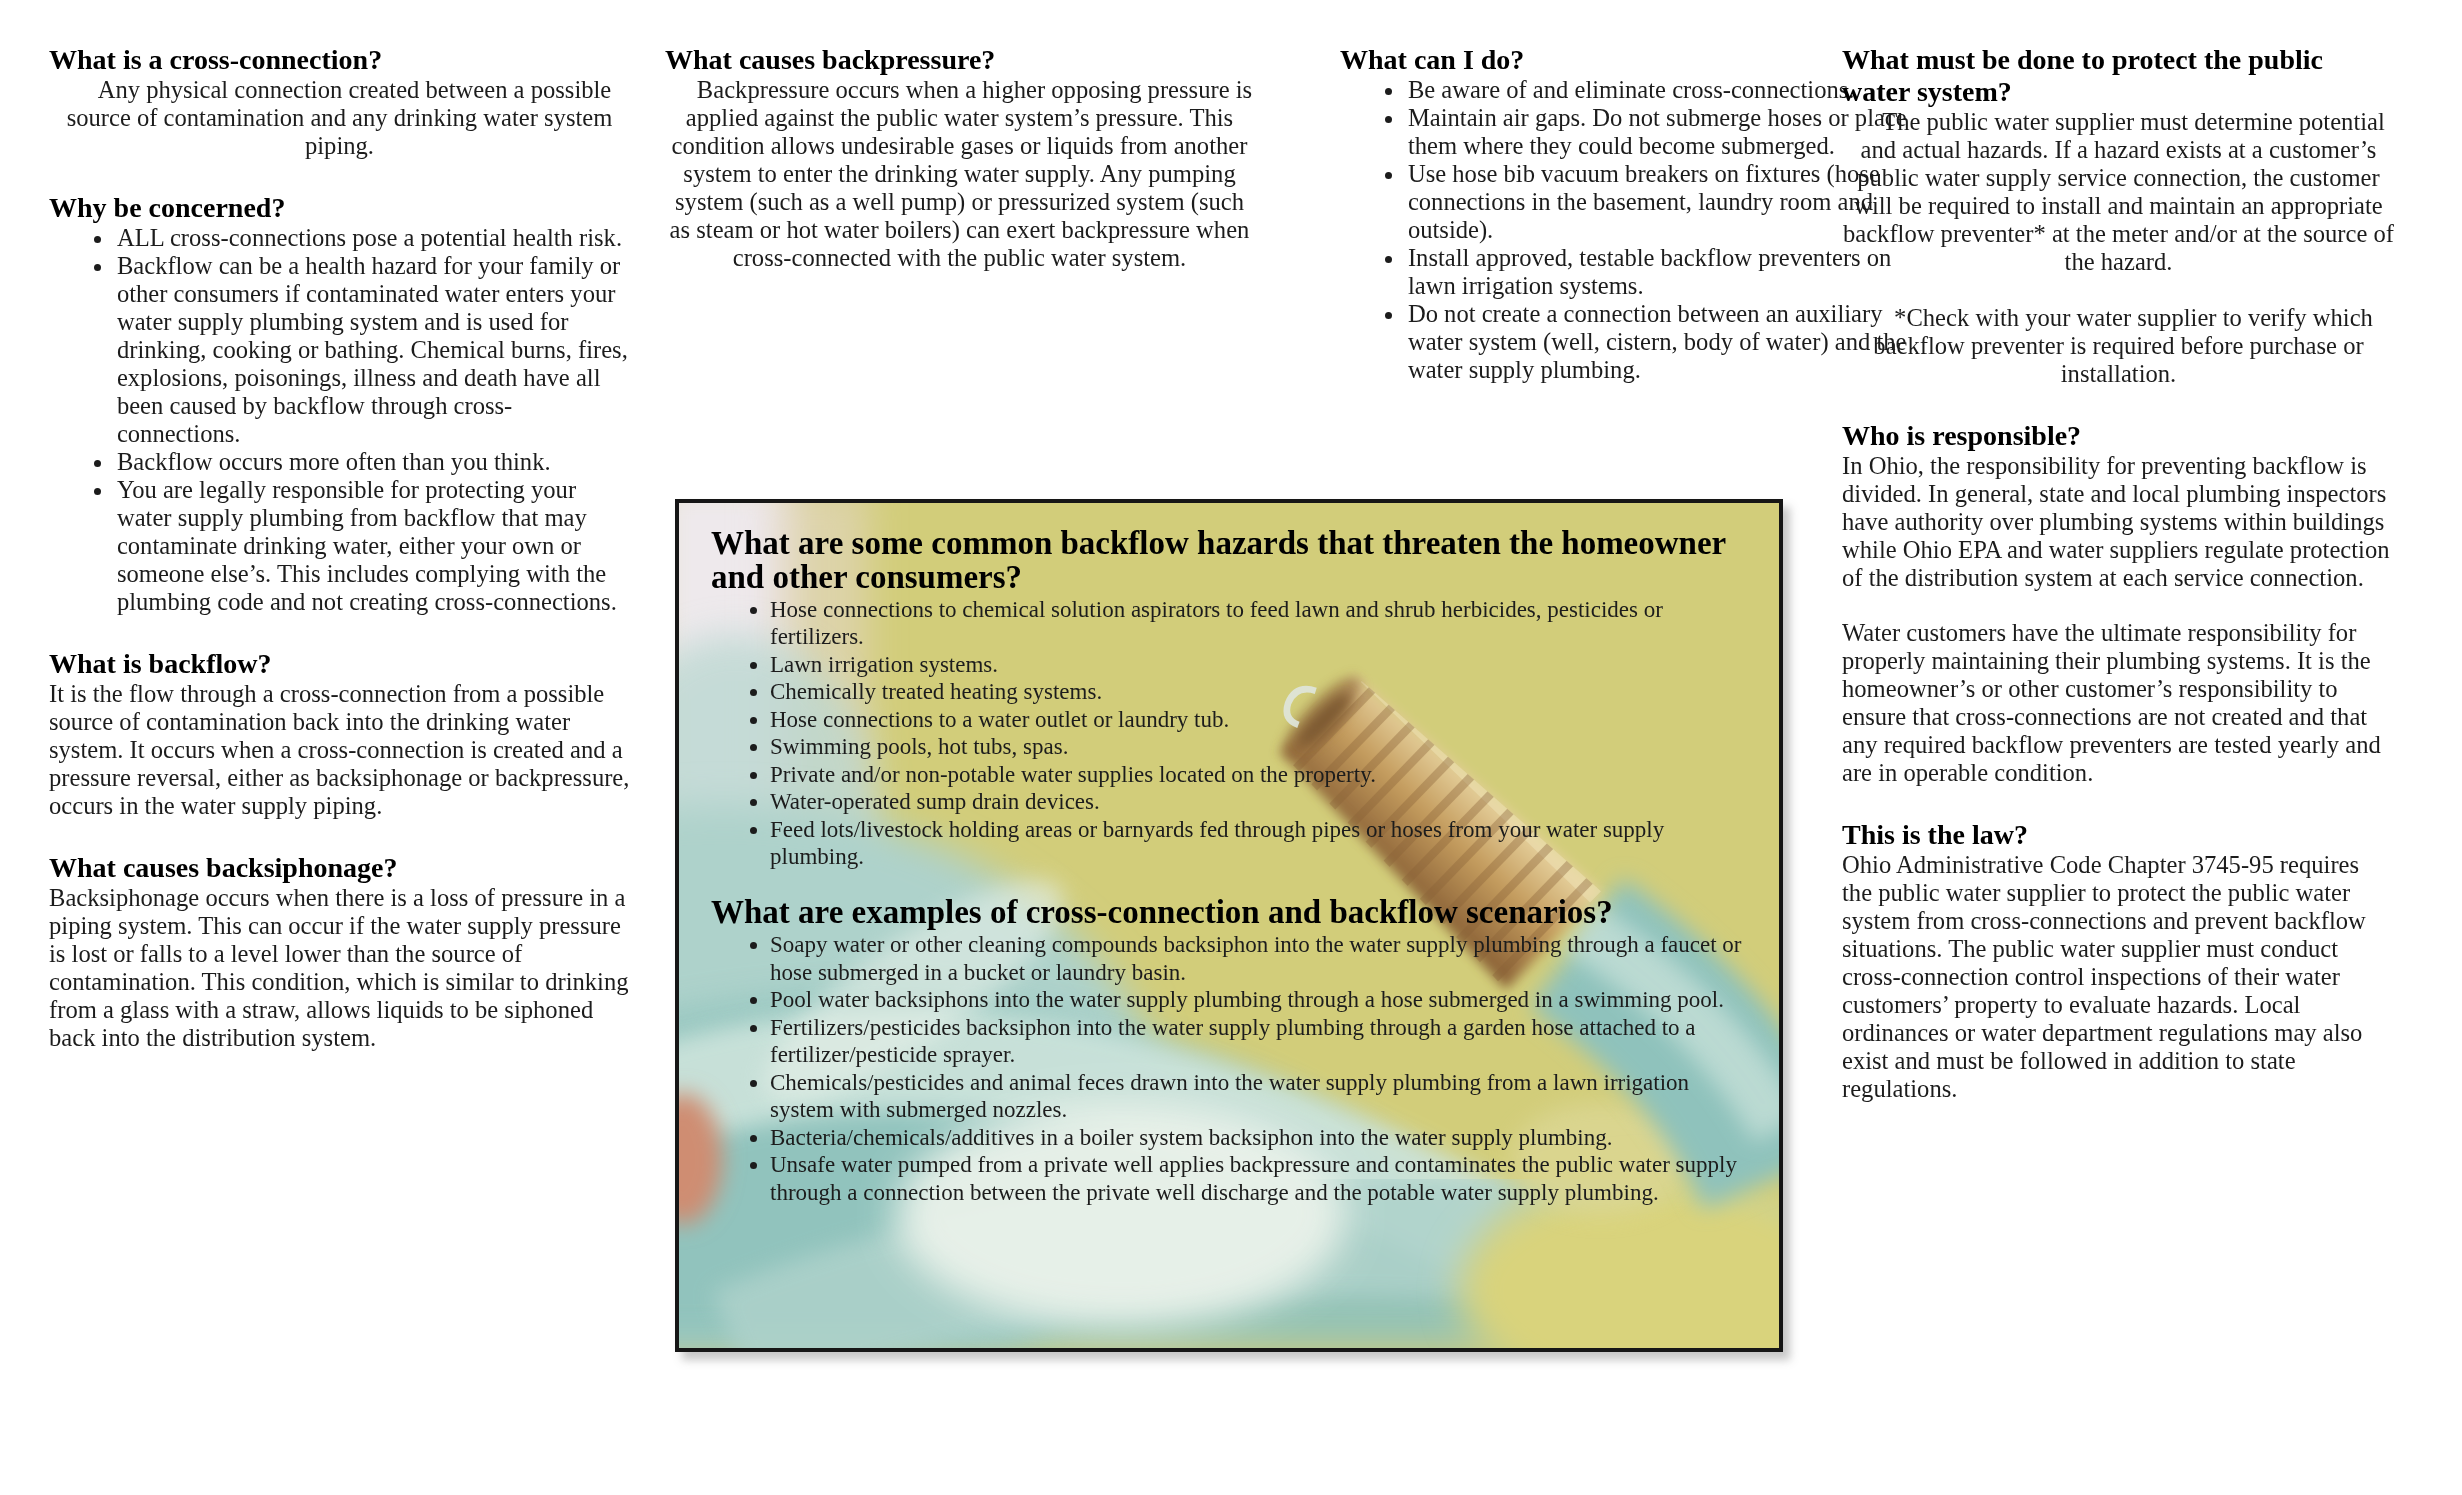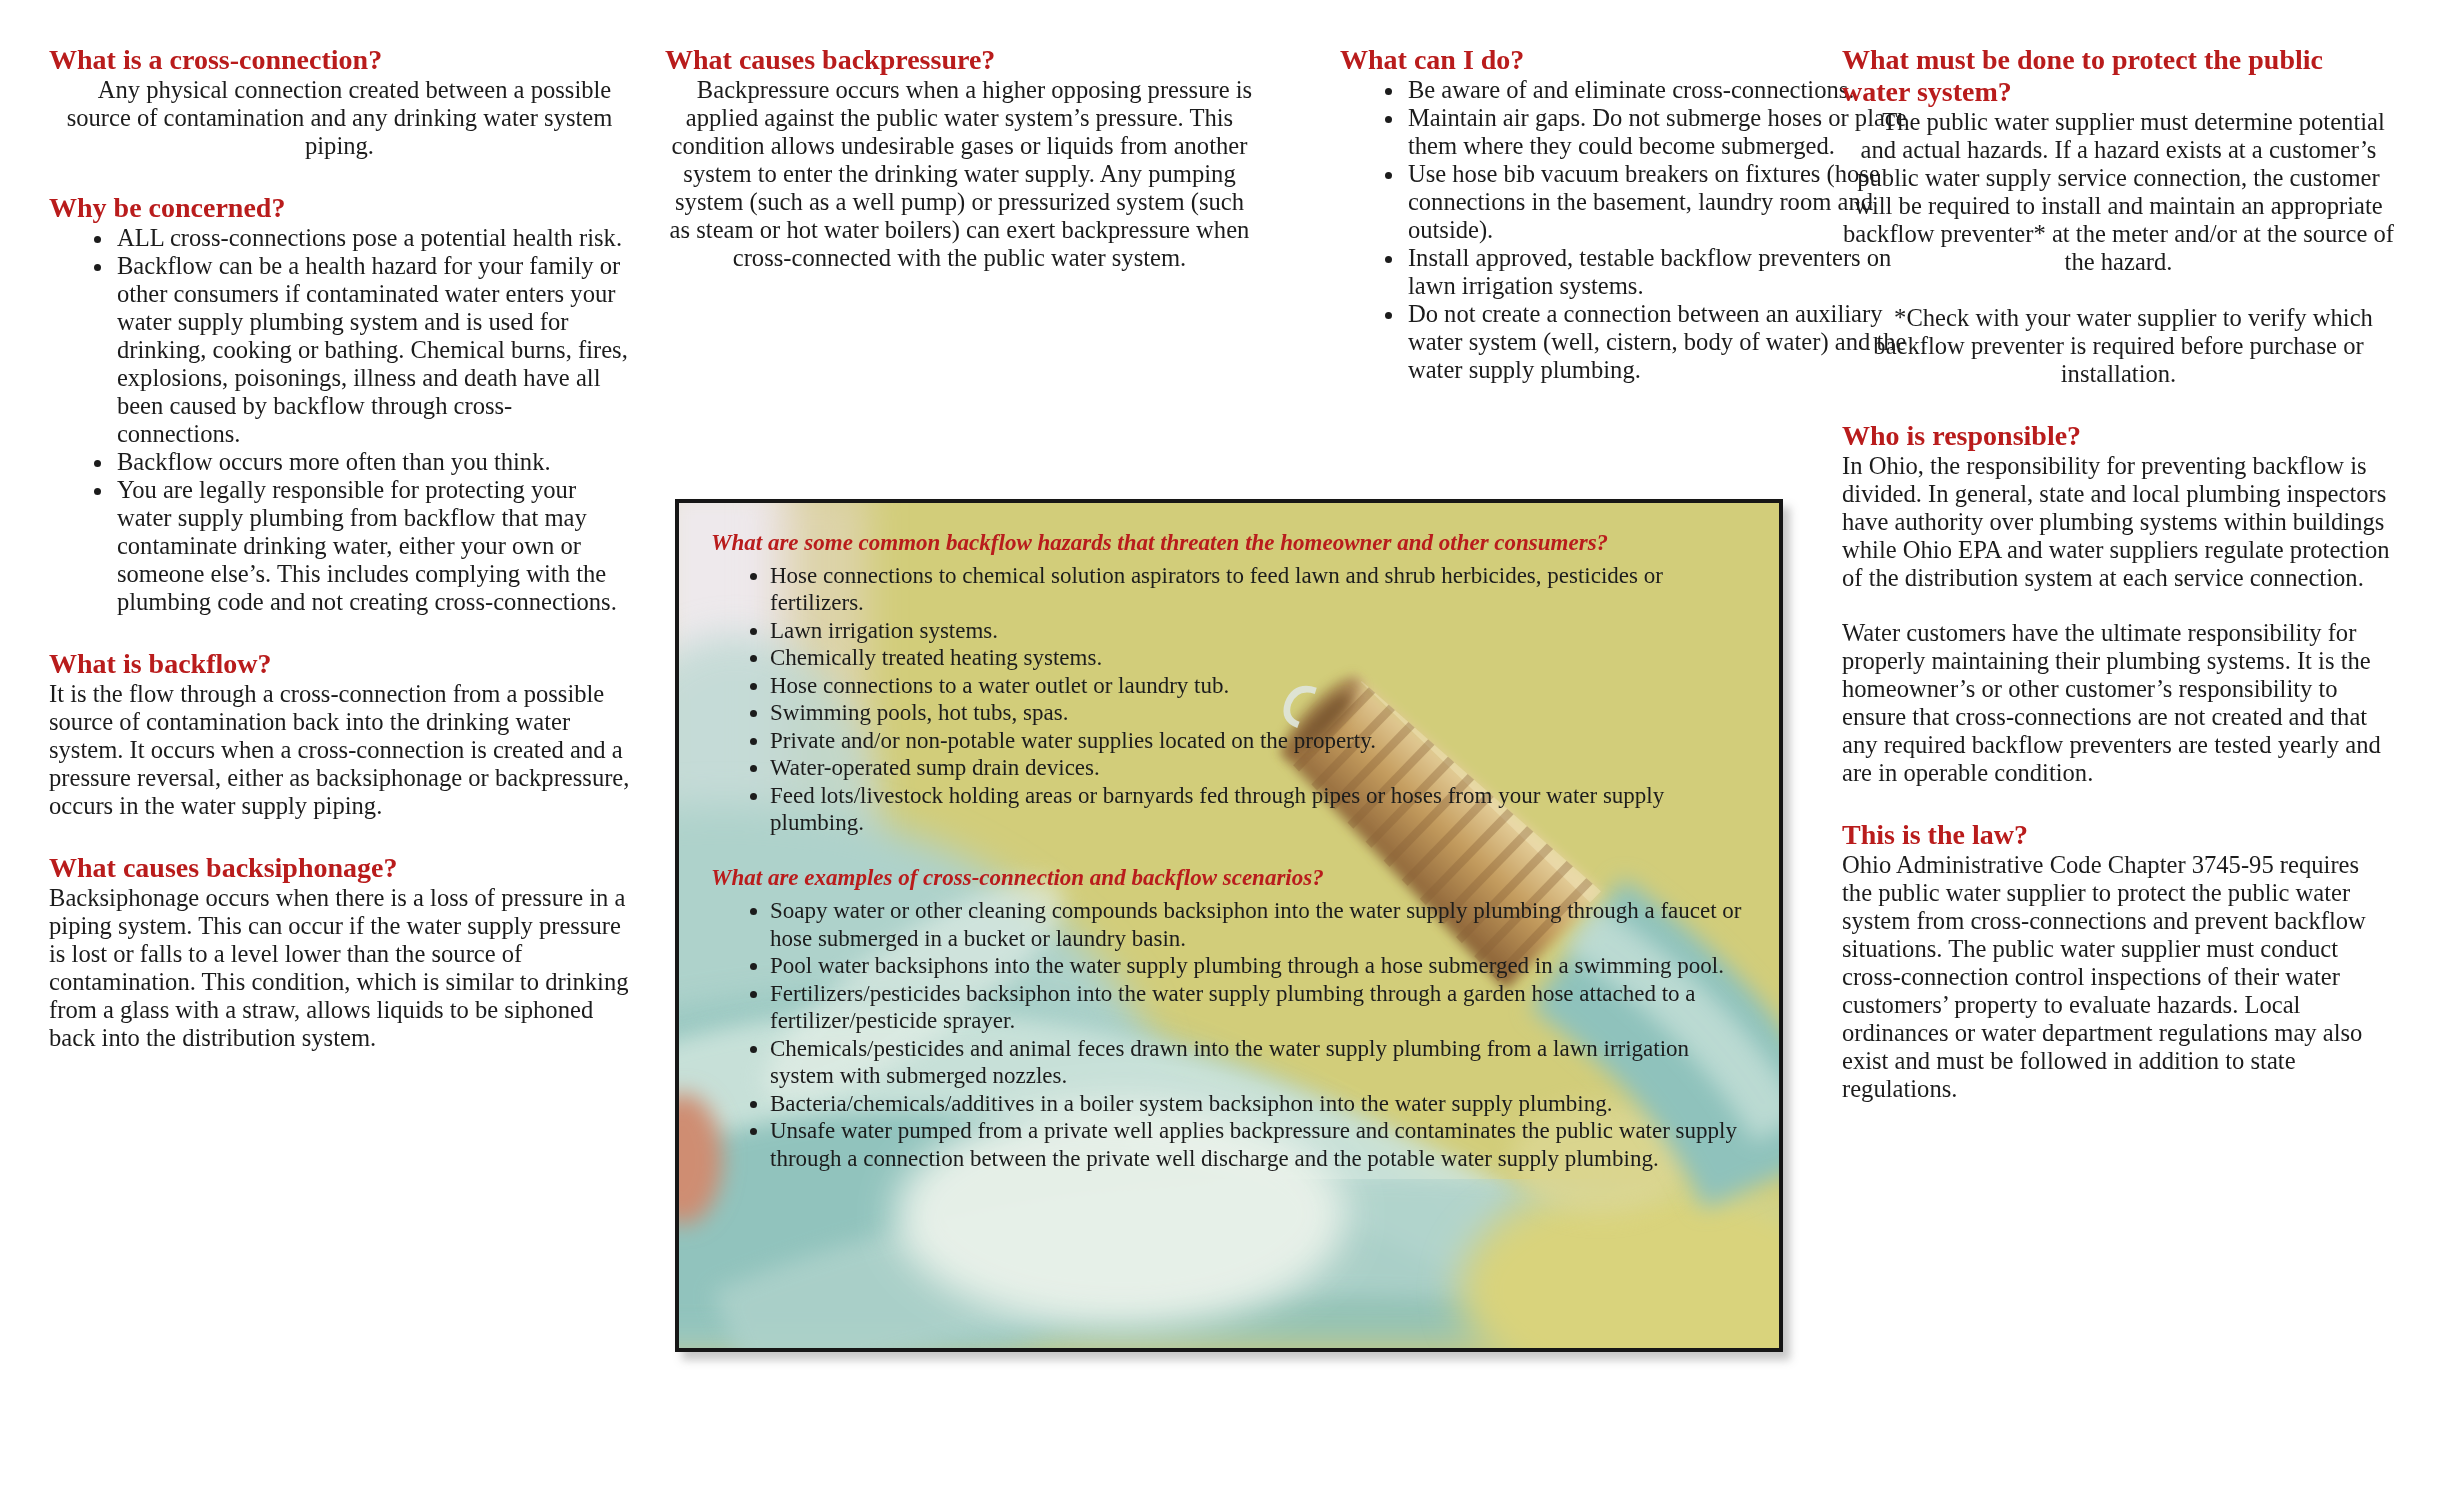--- a/index.html
+++ b/index.html
@@ -17,42 +17,42 @@
   #col2 { left: 665px;  width: 589px; }
   #col3 { left: 1340px; width: 591px; }
   #col4 { left: 1842px; width: 553px; }
 
   .sec { margin-bottom: 32px; }
   h3 {
     font-size: 28px;
     line-height: 32px;
     margin: 0;
     font-weight: 700;
-    color: #b91c1c;
+    color: #000000;
   }
   p { font-size: 24.6px; line-height: 28px; margin: 0; }
   p.gap { margin-top: 27.5px; }
   .ind { text-indent: 30px; text-align: center; }
 
   ul.main { margin: 0; padding: 0 0 0 66px; }
   ul.main li { font-size: 24.6px; line-height: 28px; padding-left: 1.9px; }
 
   #hazard-box {
     position: absolute;
     left: 675px; top: 499px;
     width: 1108px; height: 853px;
     border: 4.7px solid #161616;
     box-sizing: border-box;
     overflow: hidden;
     box-shadow: 6.6px 7.6px 8.5px rgba(95,95,95,0.35);
     background: #d2cd7a;
   }
   #hazard-box svg.photo { position: absolute; left: 0; top: 0; width: 100%; height: 100%; }
   .box-content { position: relative; padding: 23px 23px 0 32px; }
-  .box-h { font-size: 23px; line-height: 34px; font-style: italic; }
+  .box-h { font-size: 33px; line-height: 34px; }
   .box-h2 { margin-top: 24.6px; }
   ul.box-ul { margin: 1.9px 0 0 0; padding: 0 0 0 59px; }
   ul.box-ul li { font-size: 23px; line-height: 27.5px; }
 </style>
 </head>
 <body>
 
 <div id="page">
 
   <div class="col" id="col1">

